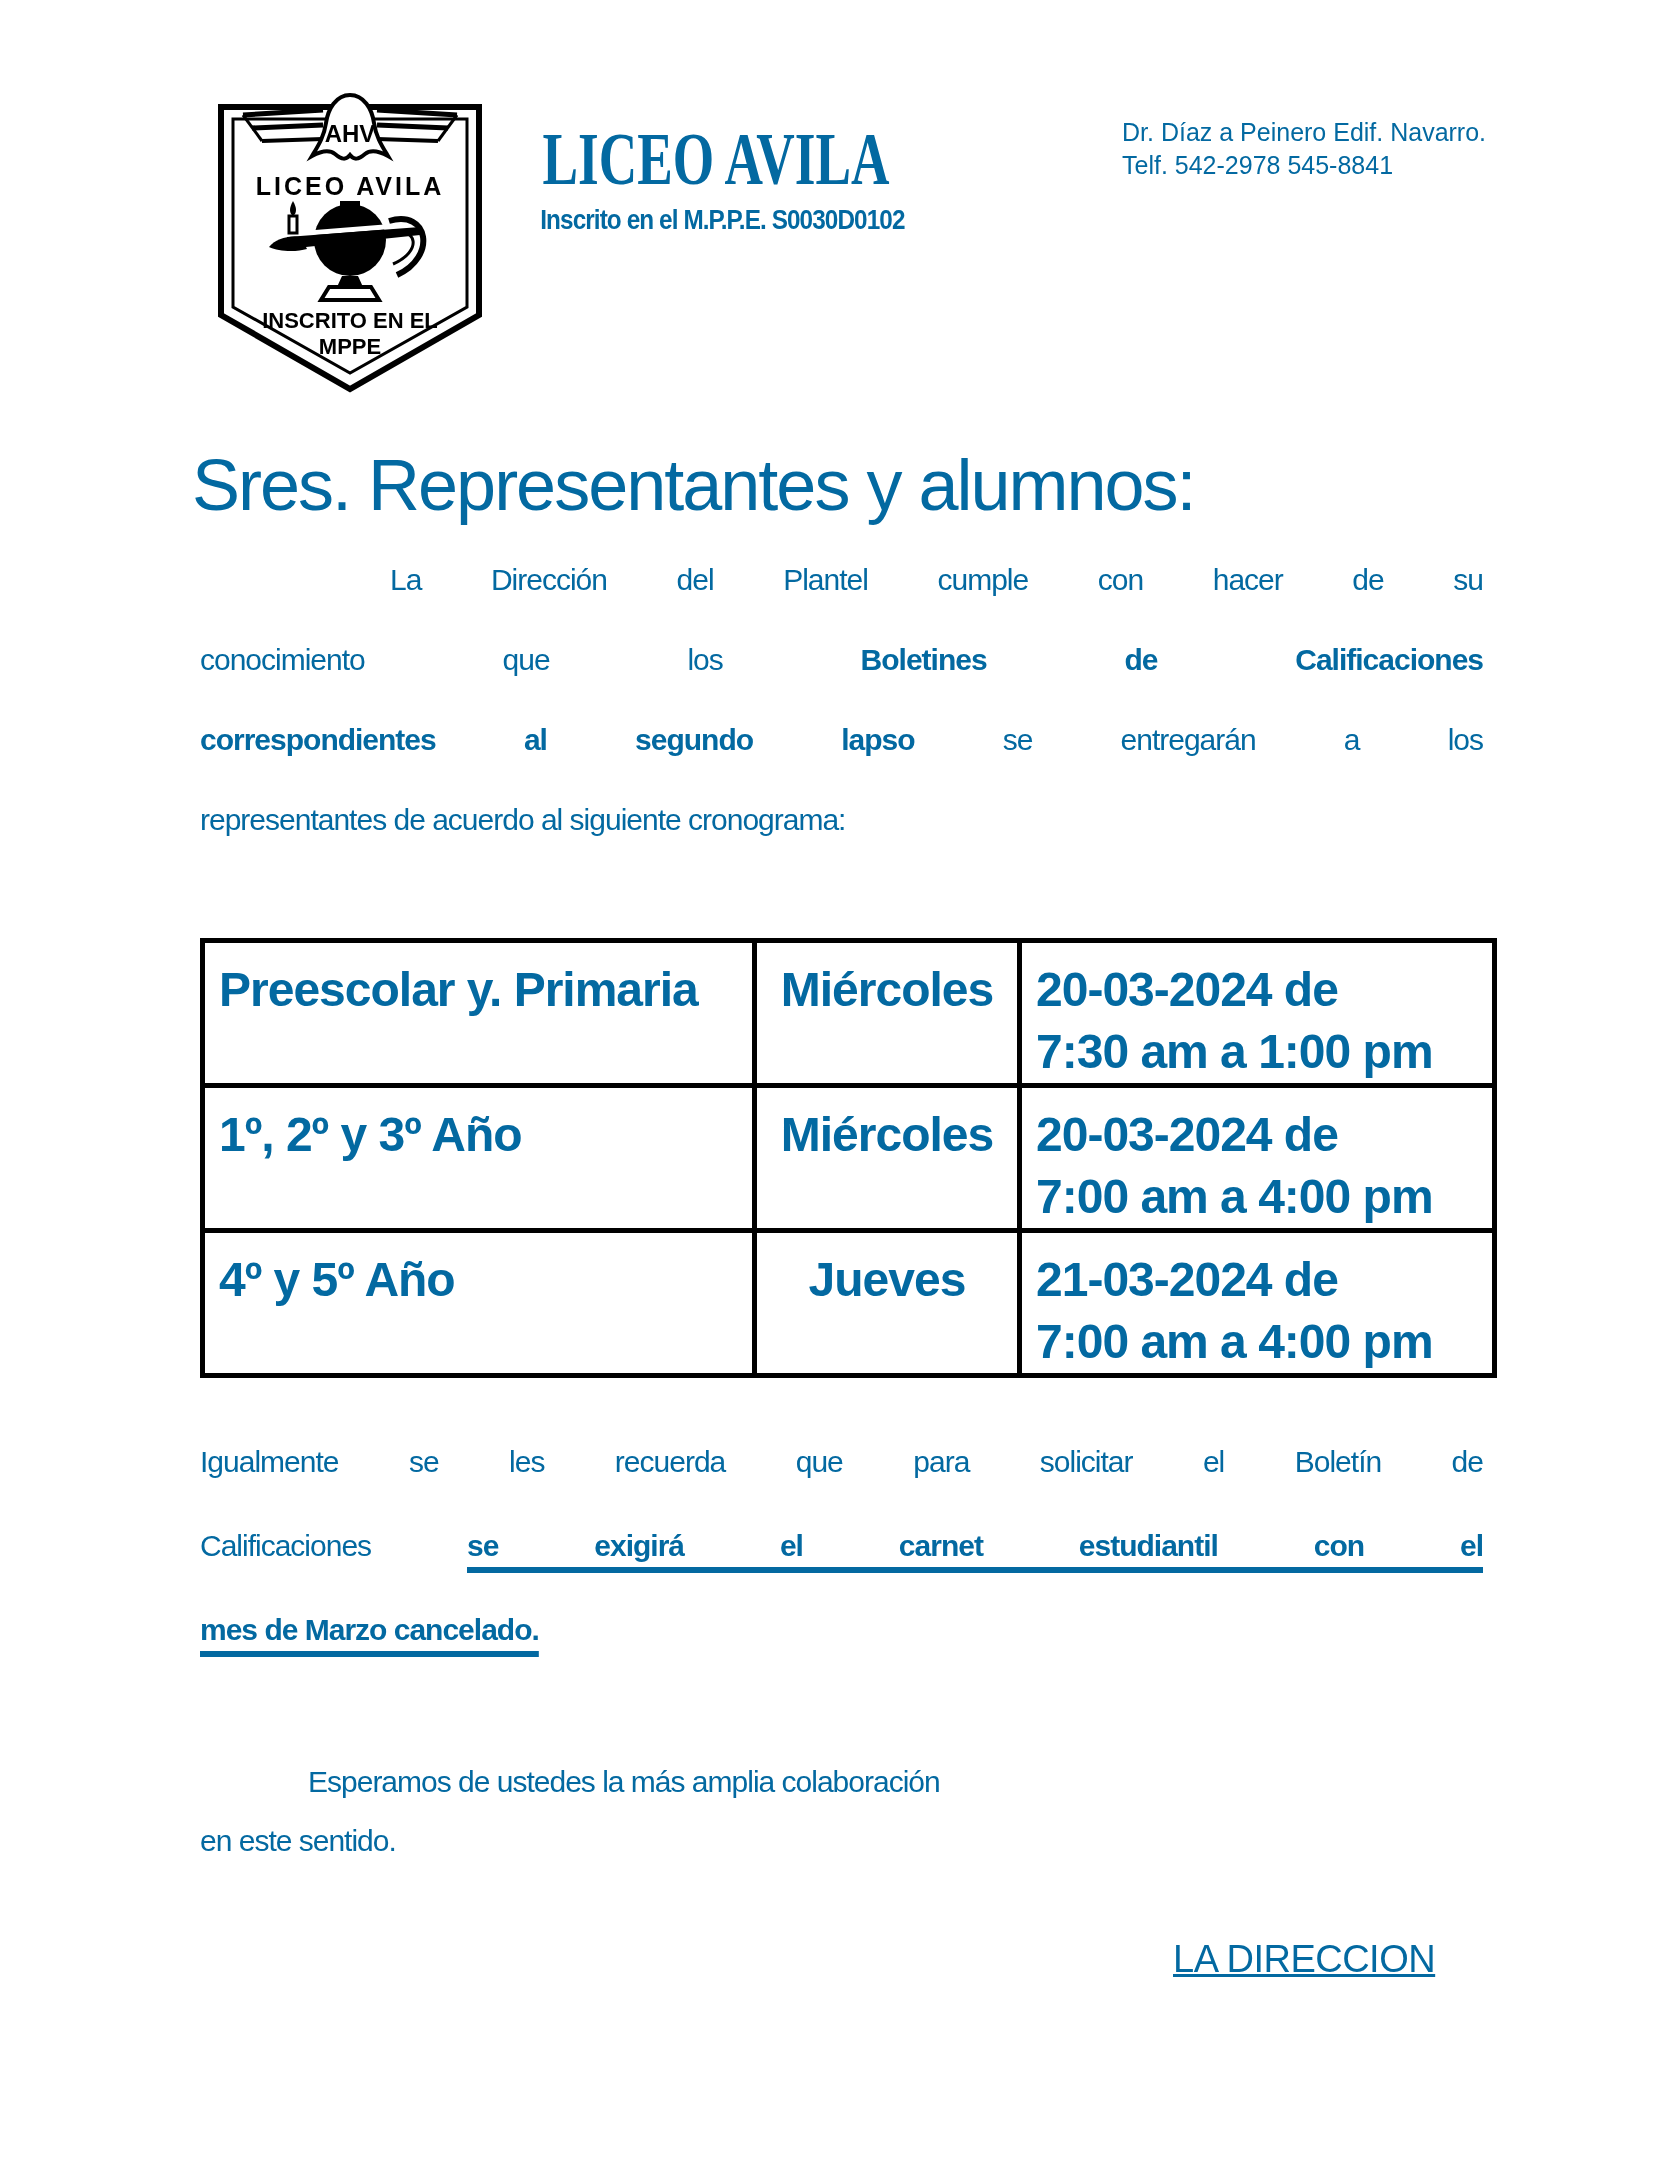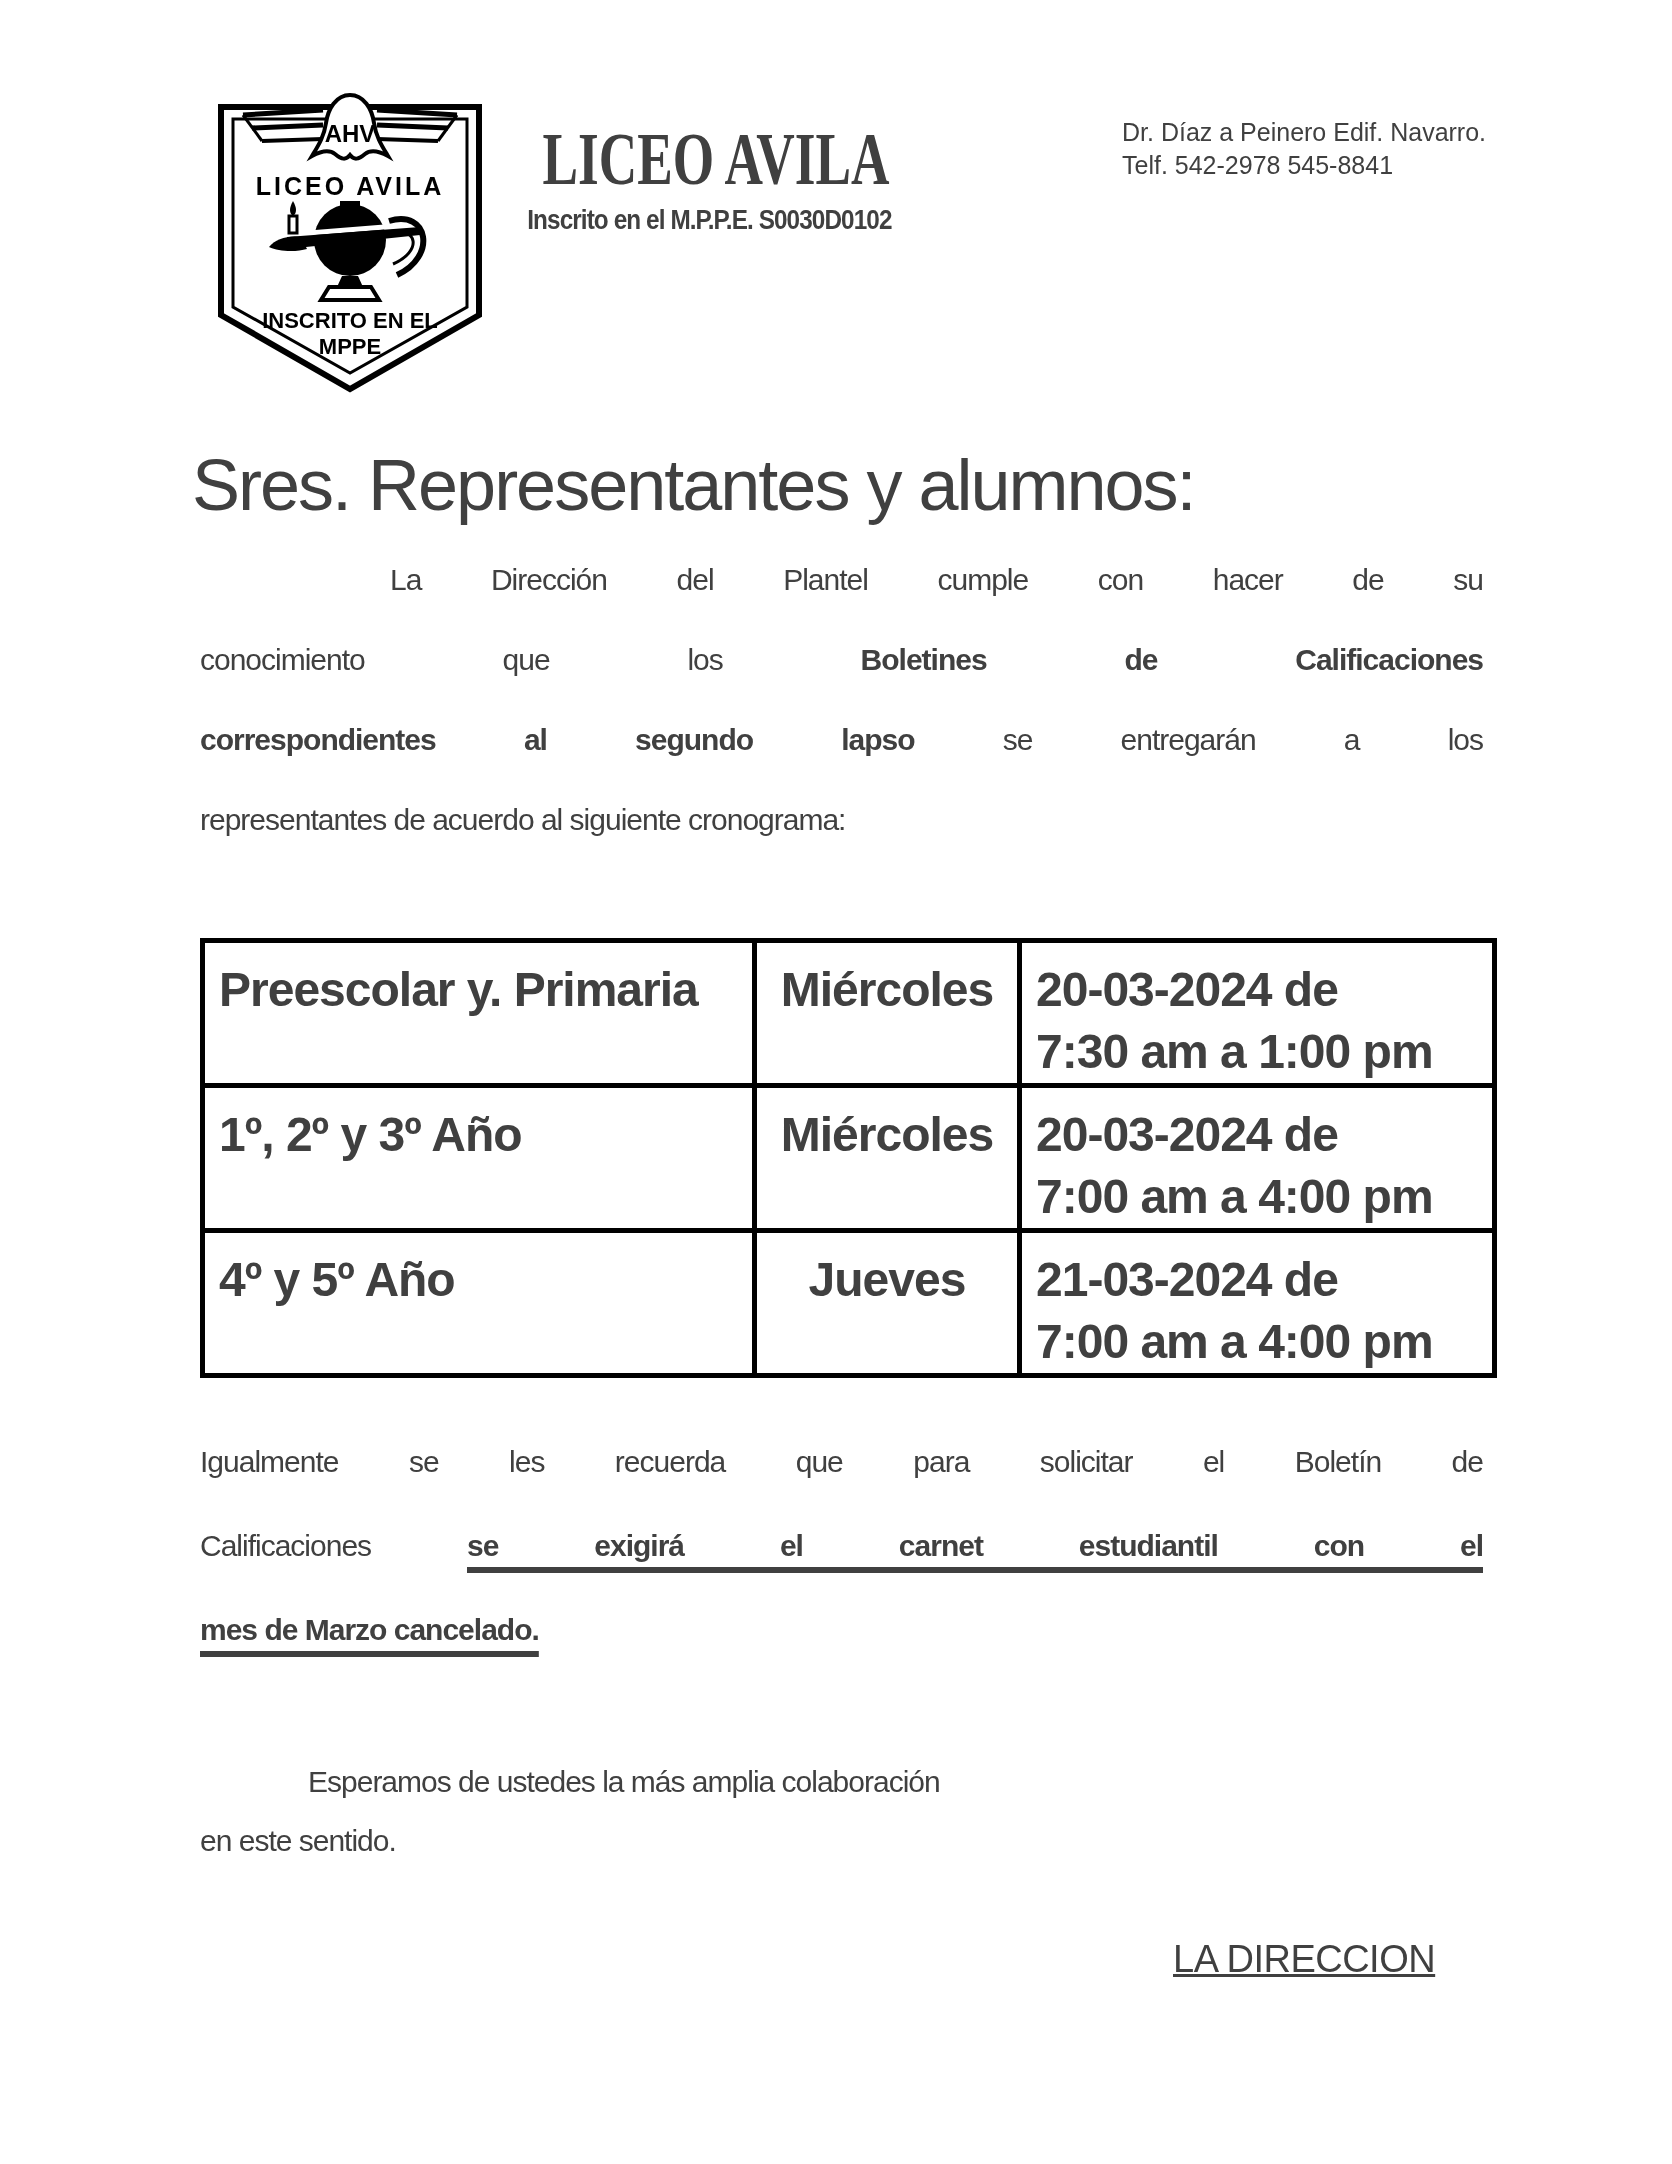--- a/index.html
+++ b/index.html
@@ -1,34 +1,34 @@
 <!DOCTYPE html>
 <html><head>
 <meta charset="utf-8">
 <style>
   html,body { margin:0; padding:0; background:#e8e8e8; }
   .page {
     position:relative; width:1672px; height:2164px;
-    background:#ffffff; color:#404040;
+    background:#ffffff; color:#0369a1;
     font-family:"Liberation Sans", sans-serif;
     overflow:hidden; margin:0 auto;
   }
   
   .crest { position:absolute; left:205px; top:85px; width:290px; height:312px; }
   .crest svg { width:100%; height:100%; }
   .crest text { font-family:"Liberation Sans", sans-serif; font-weight:bold; fill:#000; }
 
   .institution { position:absolute; left:520px; top:116px; width:392px; text-align:center; }
   .inst-type { font-weight:bold; font-size:32px; letter-spacing:-1.5px; white-space:nowrap; }
   .inst-name-wrap { display:flex; justify-content:center; margin-top:6px; }
   .inst-name {
     font-family:"Liberation Serif", serif; font-weight:bold; font-size:74px;
     line-height:1.02; white-space:nowrap; transform:scaleX(.72); transform-origin:50% 50%;
   }
-  .inst-reg-wrap { display:flex; justify-content:flex-end; margin-top:8px; }
+  .inst-reg-wrap { display:flex; justify-content:flex-start; margin-top:8px; }
   .inst-reg { font-weight:bold; font-size:27px; letter-spacing:-1px; white-space:nowrap;
     transform:scaleX(.9); transform-origin:50% 50%; }
 
   .contact { position:absolute; left:1122px; top:116px; font-size:25px; line-height:33px; }
 
   
   .salutation {
     position:absolute; left:192px; top:446px;
     font-size:72px; font-weight:normal; letter-spacing:-2px; white-space:nowrap; line-height:1.1;
   }

